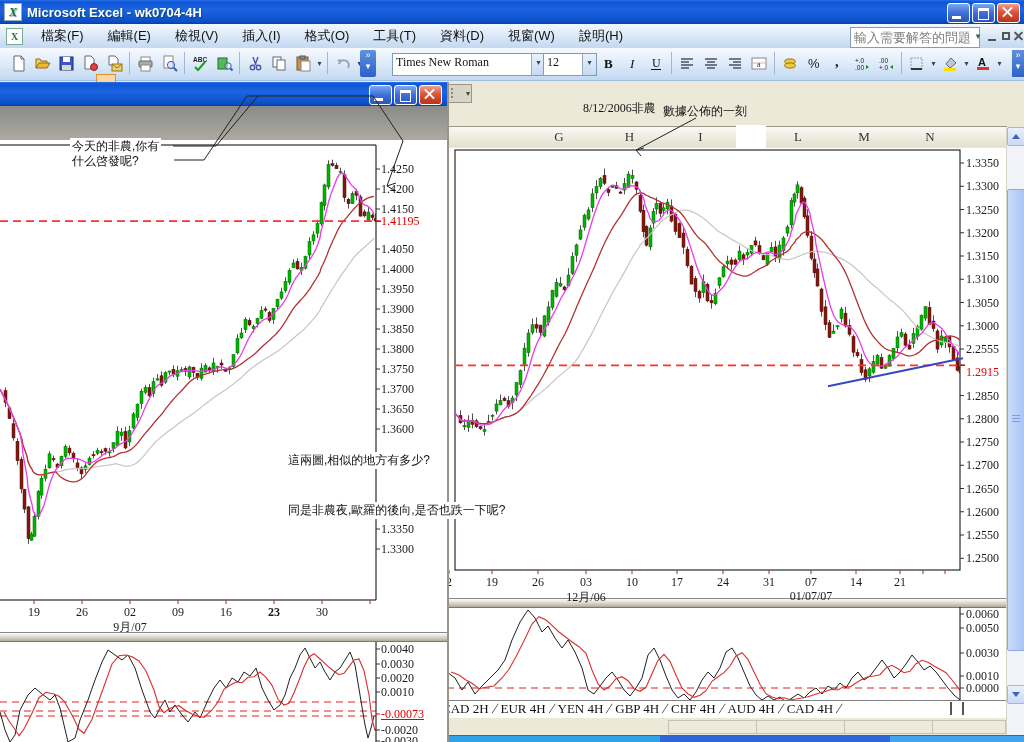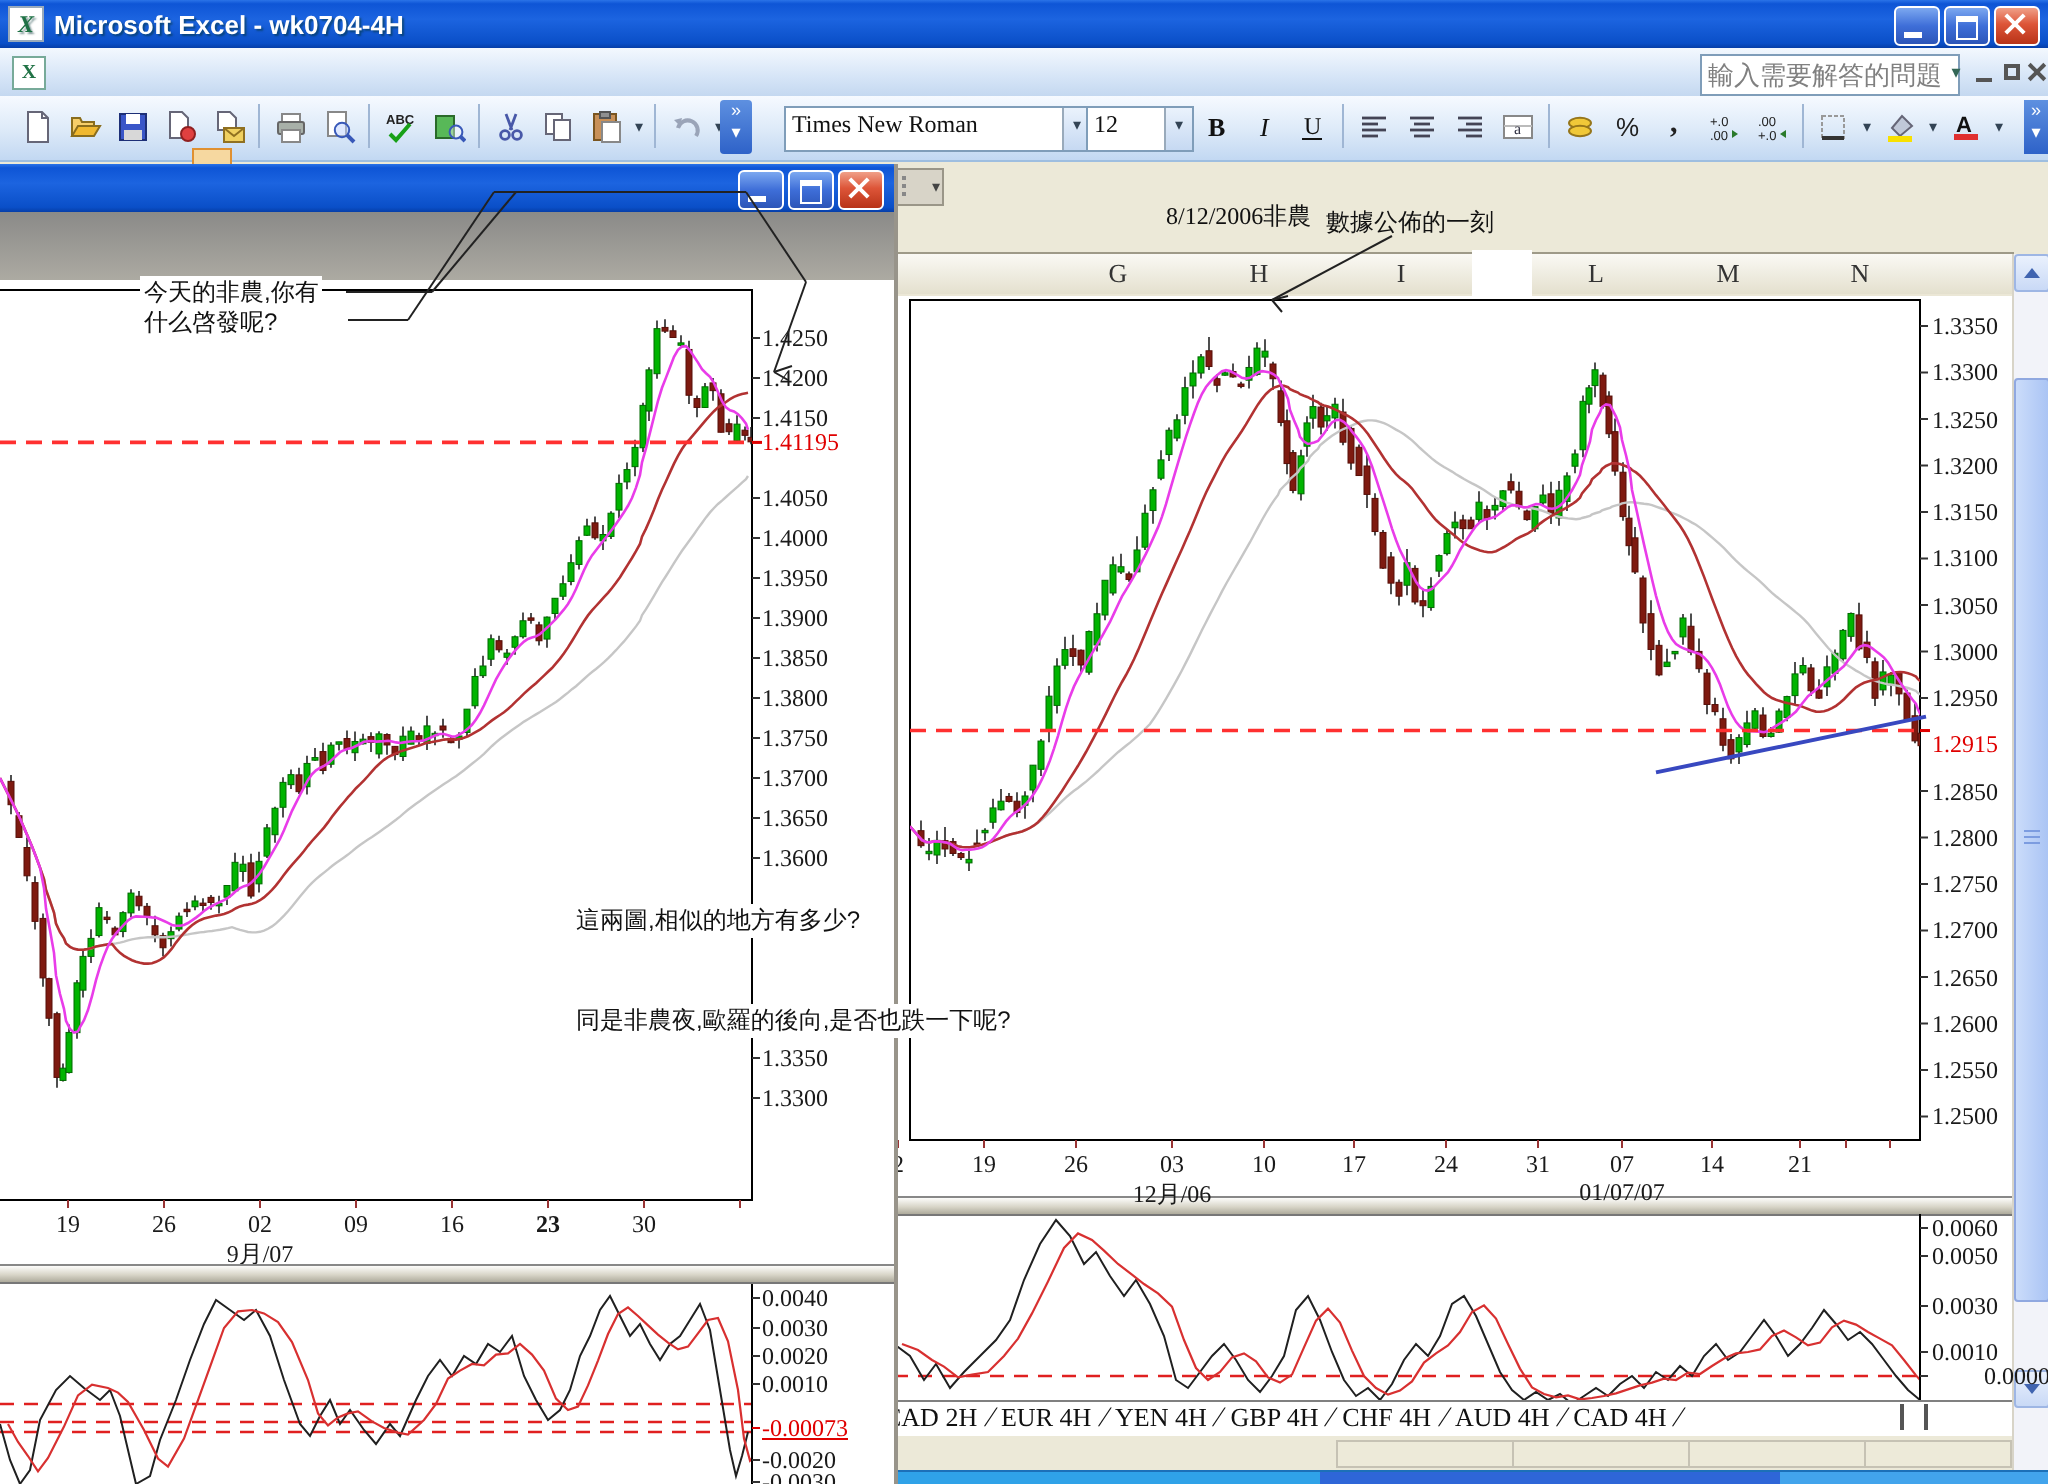--- a/index.html
+++ b/index.html
@@ -449,21 +449,21 @@
       </svg>
     <div id="rw-labels">
         <div class="axlbl" style="left: 966px; top: 156px;">1.3350</div>
         <div class="axlbl" style="left: 966px; top: 179.25px;">1.3300</div>
         <div class="axlbl" style="left: 966px; top: 202.5px;">1.3250</div>
         <div class="axlbl" style="left: 966px; top: 225.75px;">1.3200</div>
         <div class="axlbl" style="left: 966px; top: 249px;">1.3150</div>
         <div class="axlbl" style="left: 966px; top: 272.25px;">1.3100</div>
         <div class="axlbl" style="left: 966px; top: 295.5px;">1.3050</div>
         <div class="axlbl" style="left: 966px; top: 318.75px;">1.3000</div>
-        <div class="axlbl" style="left: 966px; top: 342px;">1.2950</div>
+        <div class="axlbl" style="left: 966px; top: 342px;">2.2555</div>
         <div class="axlbl red" style="left: 966px; top: 365px;">1.2915</div>
         <div class="axlbl" style="left: 966px; top: 388.5px;">1.2850</div>
         <div class="axlbl" style="left: 966px; top: 411.75px;">1.2800</div>
         <div class="axlbl" style="left: 966px; top: 435px;">1.2750</div>
         <div class="axlbl" style="left: 966px; top: 458.25px;">1.2700</div>
         <div class="axlbl" style="left: 966px; top: 481.5px;">1.2650</div>
         <div class="axlbl" style="left: 966px; top: 504.75px;">1.2600</div>
         <div class="axlbl" style="left: 966px; top: 528px;">1.2550</div>
         <div class="axlbl" style="left: 966px; top: 551.25px;">1.2500</div>
         <div class="xlbl" style="left: 432px; top: 575px;">2</div>
@@ -476,21 +476,21 @@
         <div class="xlbl" style="left: 752px; top: 575px;">31</div>
         <div class="xlbl" style="left: 794px; top: 575px;">07</div>
         <div class="xlbl" style="left: 839px; top: 575px;">14</div>
         <div class="xlbl" style="left: 883px; top: 575px;">21</div>
         <div class="xlbl" style="left: 556px; top: 589px; width: 60px;">12月/06</div>
         <div class="xlbl" style="left: 781px; top: 589px; width: 60px;">01/07/07</div>
         <div class="axlbl" style="left: 966px; top: 607px;">0.0060</div>
         <div class="axlbl" style="left: 966px; top: 621px;">0.0050</div>
         <div class="axlbl" style="left: 966px; top: 646px;">0.0030</div>
         <div class="axlbl" style="left: 966px; top: 669px;">0.0010</div>
-        <div class="axlbl" style="left: 992px; top: 681px;">0.0000</div>
+        <div class="axlbl" style="left: 966px; top: 681px;">0.0000</div>
       </div>
     <div class="splitbar" style="left:447px;top:598px;width:560px;height:8px;"></div>
     <div id="tabs-row">
         <div class="inner" id="tabs-inner"><span>CAD 2H</span><span class="tabsep">/</span><span>EUR 4H</span><span class="tabsep">/</span><span>YEN 4H</span><span class="tabsep">/</span><span>GBP 4H</span><span class="tabsep">/</span><span>CHF 4H</span><span class="tabsep">/</span><span>AUD 4H</span><span class="tabsep">/</span><span>CAD 4H</span><span class="tabsep">/</span></div>
       </div>
     <div id="tab-split"></div>
     <div id="cellrow">
         <div class="frag" style="left: 221px; width: 88px;"></div>
         <div class="frag" style="left: 309px; width: 88px;"></div>
         <div class="frag" style="left: 397px; width: 88px;"></div>
@@ -843,20 +843,31 @@
             <div class="g-rest"></div>
           </div>
         <div class="cap-btn close">
             <div class="g-x1"></div>
             <div class="g-x2"></div>
           </div>
       </div>
     </div>
     <div id="menubar">
       <div class="doc-ico">X</div>
+      <div id="menu-items">
+          <div class="mi">檔案(F)</div>
+          <div class="mi">編輯(E)</div>
+          <div class="mi">檢視(V)</div>
+          <div class="mi">插入(I)</div>
+          <div class="mi">格式(O)</div>
+          <div class="mi">工具(T)</div>
+          <div class="mi">資料(D)</div>
+          <div class="mi">視窗(W)</div>
+          <div class="mi">說明(H)</div>
+        </div>
       <div id="qb-wrap">
         <div id="qbox"><span>輸入需要解答的問題</span></div>
         <div class="qdrop">▾</div>
         <div class="mwc" style="left:986px;">
             <div class="b" style="left:2px;bottom:2px;width:8px;height:2px;"></div>
           </div>
         <div class="mwc" style="left:1000px;">
             <div class="b" style="left:2px;top:2px;width:8px;height:2px;"></div>
             <div class="b" style="left:2px;top:2px;width:2px;height:8px;"></div>
             <div class="b" style="left:8px;top:2px;width:2px;height:8px;"></div>

